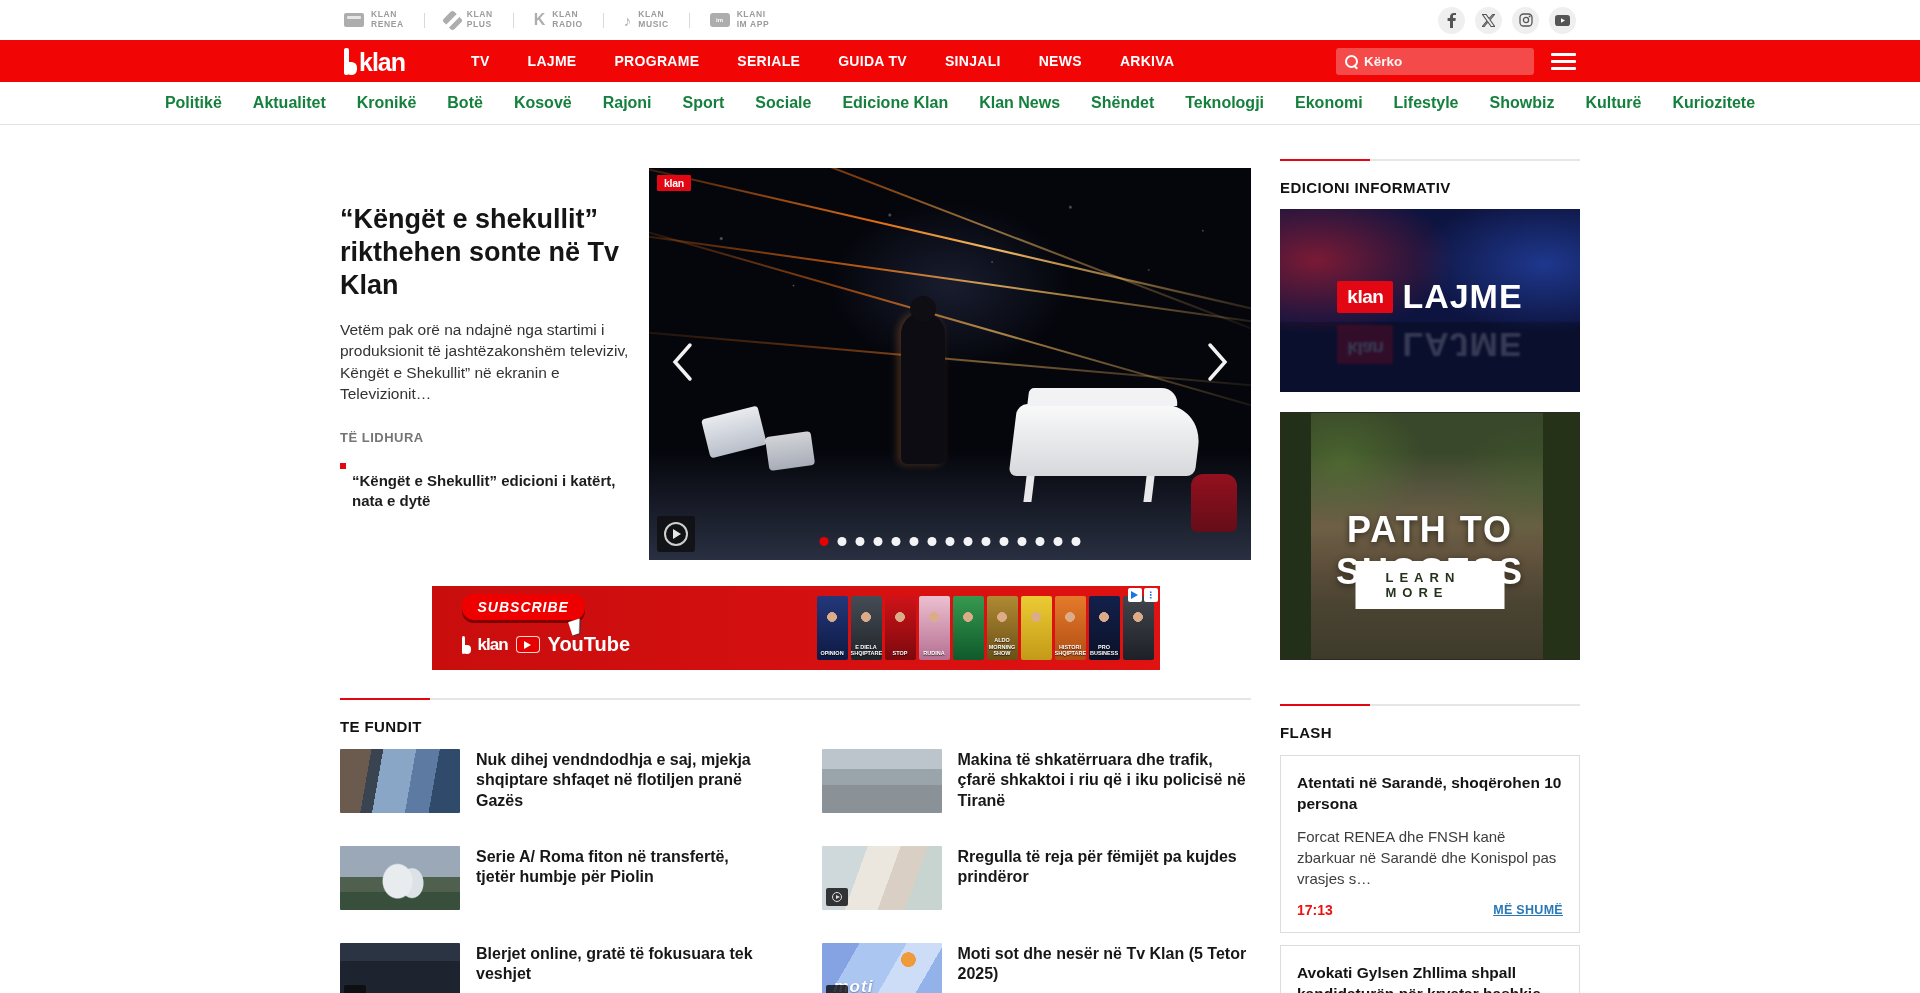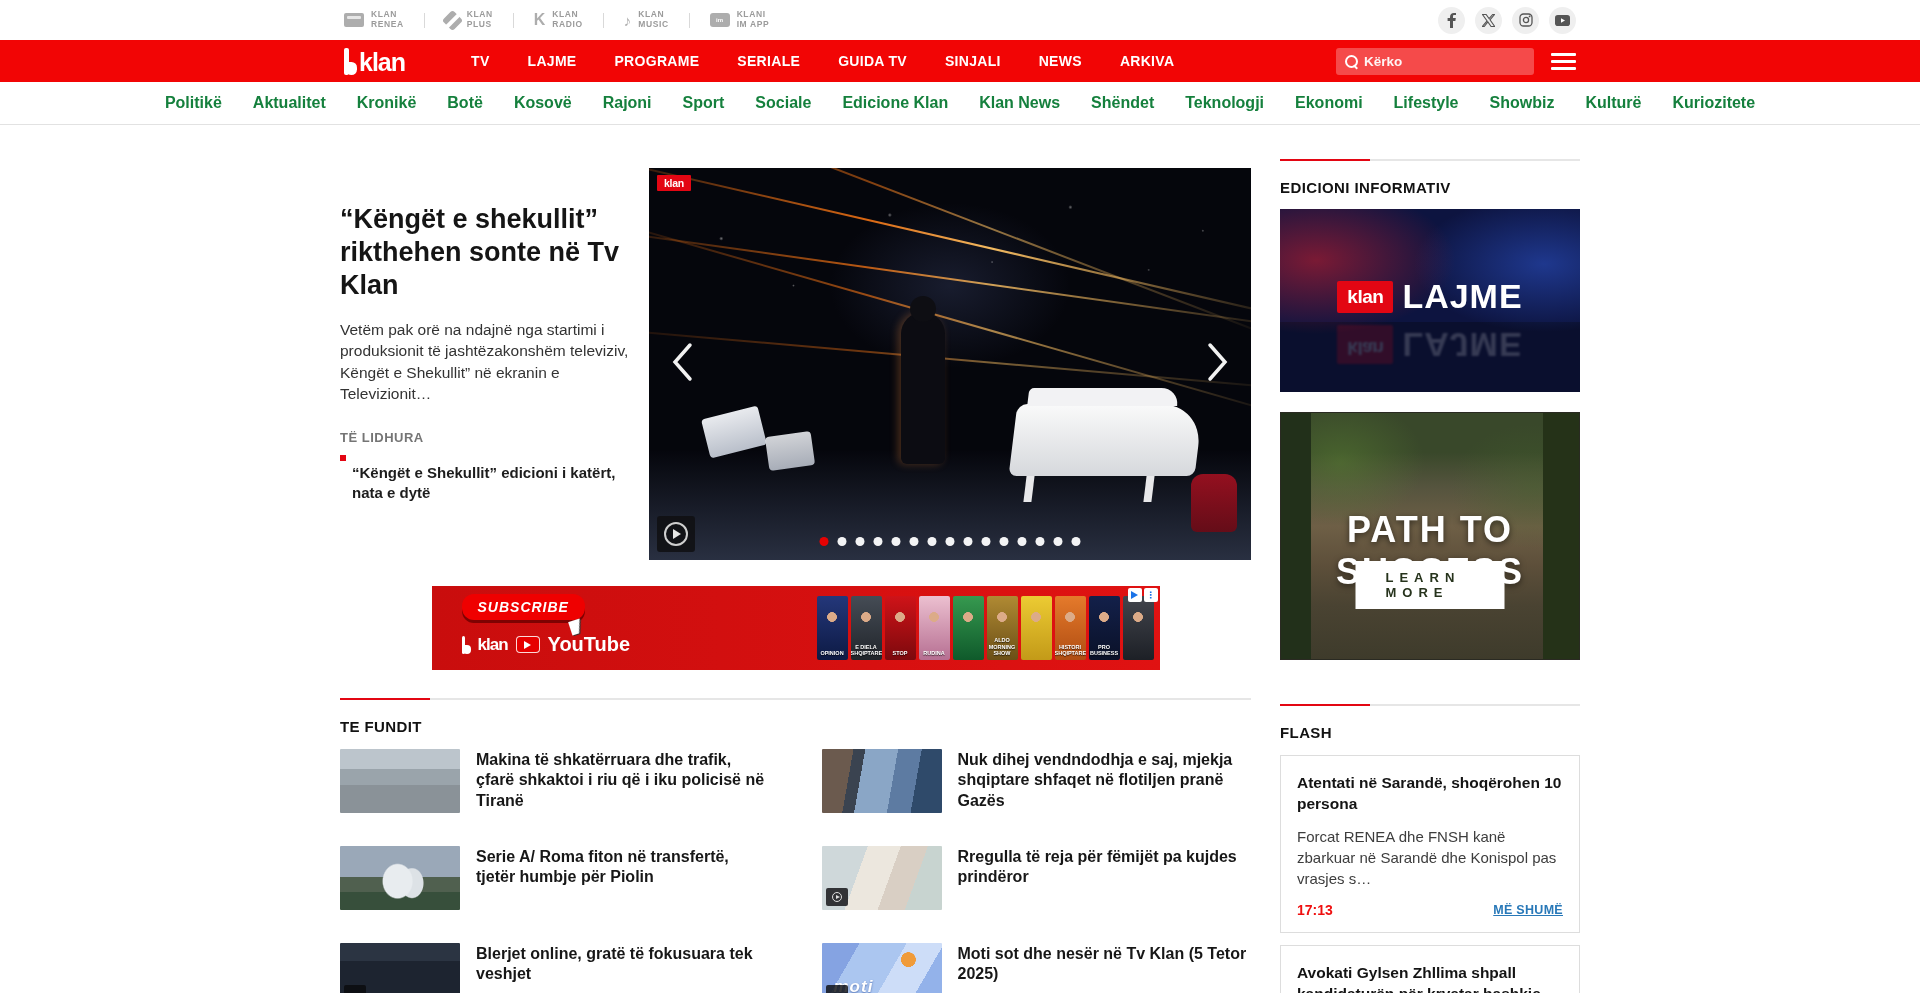--- a/index.html
+++ b/index.html
@@ -302,21 +302,21 @@
 
 <div class="main">
   <div class="main-grid">
 
     <div>
       <div class="hero-row">
         <div class="hero-text">
           <h1 class="hero-title">“Këngët e shekullit” rikthehen sonte në Tv Klan</h1>
           <p class="hero-excerpt">Vetëm pak orë na ndajnë nga startimi i produksionit të jashtëzakonshëm televiziv, Këngët e Shekullit” në ekranin e Televizionit…</p>
           <div class="rel-label">TË LIDHURA</div>
-          <div class="rel-item" style="margin-top:18px;">
+          <div class="rel-item" style="margin-top:26px;">
             <span class="rel-bullet"></span>
             <span>“Këngët e Shekullit” edicioni i katërt, nata e dytë</span>
           </div>
         </div>
 
         <div class="carousel">
           <div class="bokeh"></div>
           <div class="laser l1"></div>
           <div class="laser l2"></div>
           <div class="laser l3"></div>
@@ -419,26 +419,26 @@
         </div>
       </div>
 
       <div class="latest">
         <div class="divider">
             <span class="redseg"></span>
           </div>
         <h2 class="sec-h">TE FUNDIT</h2>
         <div class="news-grid">
           <div class="news-item">
+            <div class="thumb t-flotilla"></div>
+            <div class="news-title">Nuk dihej vendndodhja e saj, mjekja shqiptare shfaqet në flotiljen pranë Gazës</div>
+          </div>
+          <div class="news-item">
             <div class="thumb t-traffic"></div>
             <div class="news-title">Makina të shkatërruara dhe trafik, çfarë shkaktoi i riu që i iku policisë në Tiranë</div>
-          </div>
-          <div class="news-item">
-            <div class="thumb t-flotilla"></div>
-            <div class="news-title">Nuk dihej vendndodhja e saj, mjekja shqiptare shfaqet në flotiljen pranë Gazës</div>
           </div>
           <div class="news-item">
             <div class="thumb t-football"></div>
             <div class="news-title">Serie A/ Roma fiton në transfertë, tjetër humbje për Piolin</div>
           </div>
           <div class="news-item">
             <div class="thumb t-family">
               <span class="thumb-play">
                   <i></i>
                 </span>

